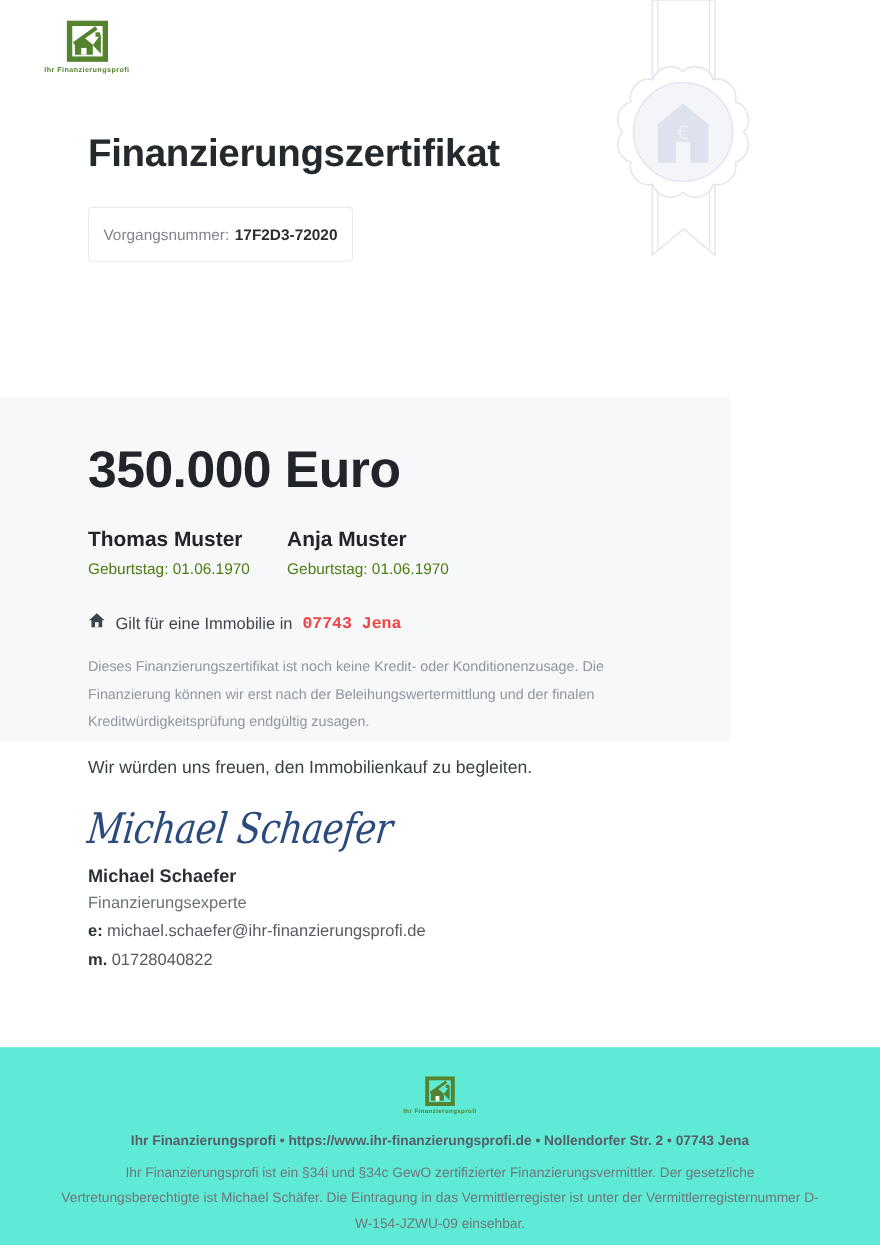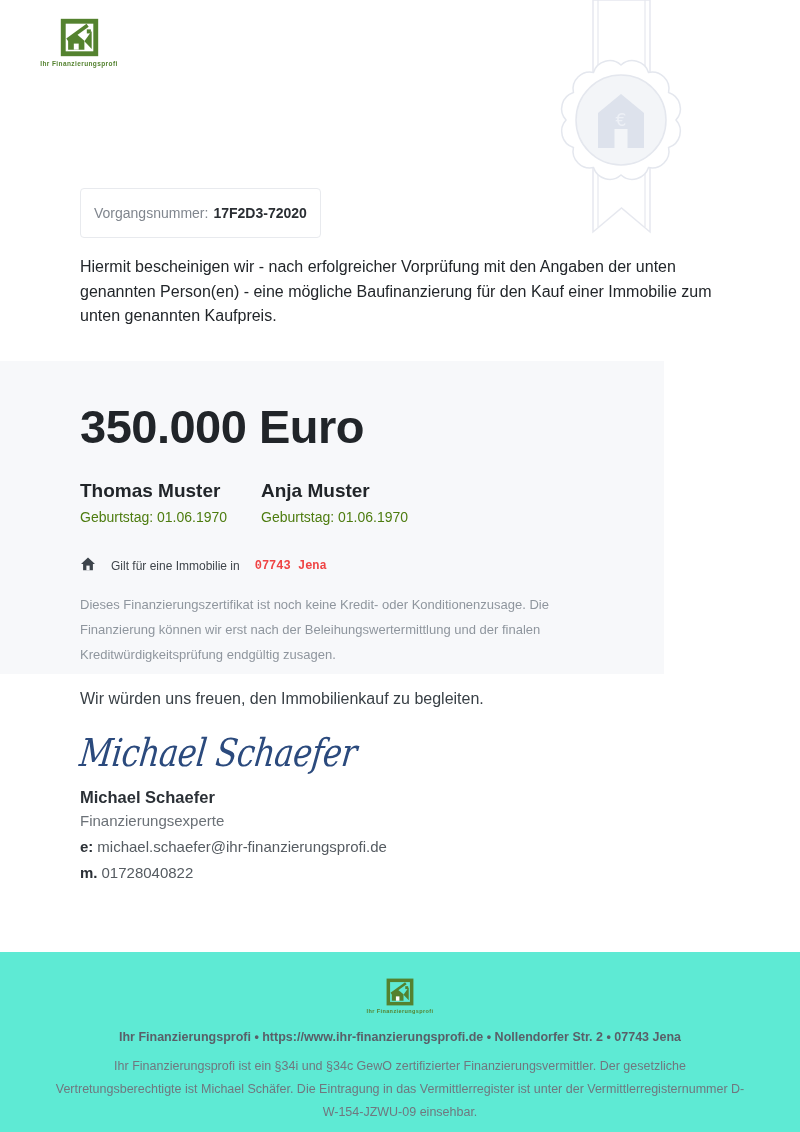--- a/index.html
+++ b/index.html
@@ -23,21 +23,21 @@
 
   .intro { position:absolute; left:80px; top:255px; width:655px; font-size:16px; line-height:24.5px; color:#22262a; }
 
   
   .highlight { position:absolute; left:0; top:361px; width:664px; height:313px; background:#f7f8fa; padding:42px 80px 0 80px; }
   .amount { font-size:47px; font-weight:700; color:#212529; line-height:1; letter-spacing:-.5px; }
   .persons { display:flex; margin-top:30px; }
   .person { min-width:181px; }
   .person-name { font-size:19px; font-weight:700; color:#212529; }
   .person-birthday { margin-top:7px; font-size:14px; color:#4d7c0f; }
-  .property { margin-top:31px; display:flex; align-items:center; gap:15px; font-size:12px; color:#3f454b; }
+  .property { margin-top:31px; display:flex; align-items:flex-end; gap:9px; font-size:15px; color:#3f454b; }
   .property strong { color:#ef4444;font-family:Liberation Mono, monospace; }
   .property svg { flex:0 0 auto; }
   .disclaimer { margin-top:17px; font-size:13px; line-height:25px; color:#8f969e; max-width:600px; }
 
   
   .closing { position:absolute; left:80px; top:690px; width:640px; }
   .closing-message { font-size:16px; color:#394046; }
   .signature { margin-top:26px; font-family:"DejaVu Serif","Liberation Serif",serif; font-style:italic; font-size:32px; color:#2b4a7d; transform:scale(1,1.2) skewX(-8deg); transform-origin:left center; letter-spacing:-.5px; width:fit-content; }
   .contact-name { margin-top:16px; font-size:16.5px; font-weight:700; color:#2b3036; }
   .contact-role { margin-top:5px; font-size:15px; color:#6b7177; }
@@ -85,26 +85,26 @@
         A17,17 0 0 1 108.5,72.4 A17,17 0 0 1 128.6,92.5 A17,17 0 0 1 136,120 Z"></path>
       <circle cx="81" cy="120" r="45" fill="#f3f5f8" stroke="#e4e7ee" stroke-width="1.5"></circle>
       <g>
         <polygon points="81,94 104,113 104,148 58,148 58,113" fill="#dde2ec"></polygon>
         <rect x="74.5" y="129" width="13" height="19" fill="#f3f5f8"></rect>
         <text x="81" y="126" font-size="17" fill="#edf0f6" text-anchor="middle" font-family="DejaVu Sans, sans-serif">€</text>
       </g>
     </svg>
   </div>
 
+  <h1 class="page-title">Finanzierungszertifikat</h1>
 
   <div class="case-box">
     <span class="case-label">Vorgangsnummer:</span><span class="case-value">17F2D3-72020</span>
   </div>
 
-  <p class="intro">Hiermit bescheinigen wir - nach erfolgreicher Vorprüfung mit den Angaben der unten genannten Person(en) - eine mögliche Baufinanzierung für den Kauf einer Immobilie zum unten genannten Kaufpreis.</p>
 
   <section class="highlight">
     <div class="amount">350.000 Euro</div>
 
     <div class="persons">
       <div class="person">
         <div class="person-name">Thomas Muster</div>
         <div class="person-birthday">Geburtstag: 01.06.1970</div>
       </div>
       <div class="person">

